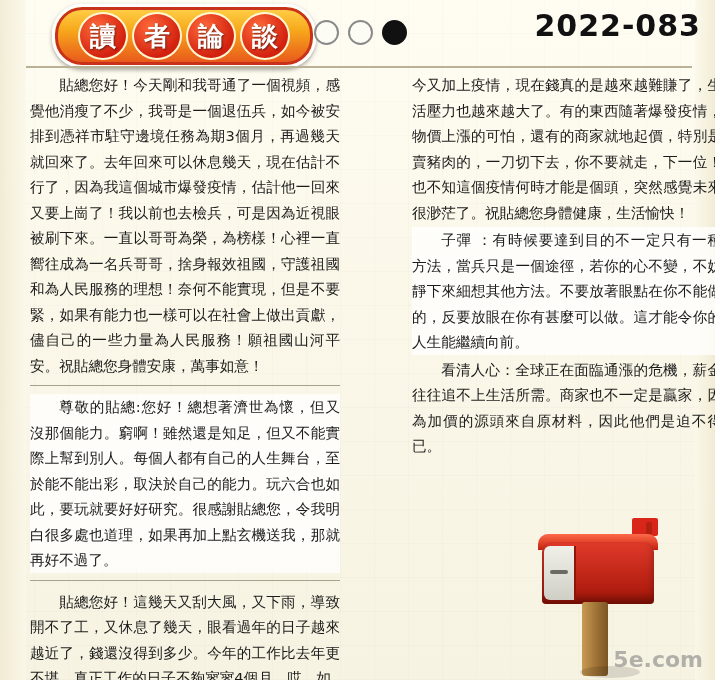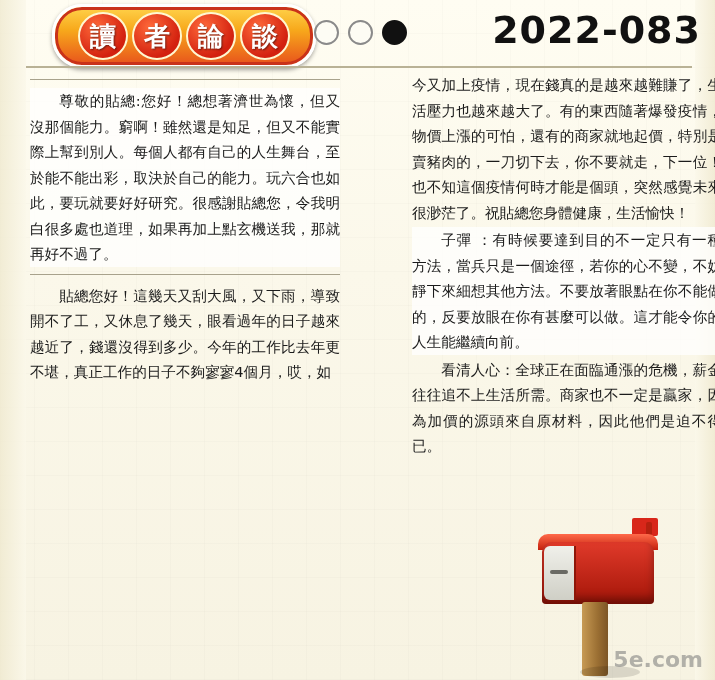--- a/index.html
+++ b/index.html
@@ -49,21 +49,21 @@
     font-family:"DejaVu Sans","Liberation Sans",sans-serif;
     text-shadow:1px 1px 2px rgba(0,0,0,.5);
   }
   .dots{
     position:absolute;left:314px;top:20px;display:flex;gap:9px;align-items:center;
   }
   .dot{width:21px;height:21px;border-radius:50%;border:2px solid #8a8a8a;background:#fdfcf4;}
   .dot.filled{background:#111;border-color:#111;}
   .issue{
     position:absolute;right:14px;top:8px;
-    font-size:38px;font-weight:bold;color:#111;
+    font-size:30px;font-weight:bold;color:#111;
     letter-spacing:1px;
     font-family:"DejaVu Sans","Liberation Sans",sans-serif;
   }
   .hr-top{
     position:absolute;left:26px;top:66px;width:666px;height:2px;background:#b9b296;
   }
   
   .col{
     position:absolute;top:72px;width:310px;
     font-size:14.6px;line-height:25.5px;color:#1b1b1b;
@@ -140,20 +140,21 @@
   <div class="dots">
     <span class="dot"></span>
     <span class="dot"></span>
     <span class="dot filled"></span>
   </div>
   <div class="issue">2022-083</div>
 </div>
 <div class="hr-top"></div>
 
 <div class="col col-left">
+  <p class="para indent">貼總您好！今天剛和我哥通了一個視頻，感覺他消瘦了不少，我哥是一個退伍兵，如今被安排到憑祥市駐守邊境任務為期3個月，再過幾天就回來了。去年回來可以休息幾天，現在估計不行了，因為我這個城市爆發疫情，估計他一回來又要上崗了！我以前也去檢兵，可是因為近視眼被刷下來。一直以哥哥為榮，為榜樣！心裡一直嚮往成為一名兵哥哥，捨身報效祖國，守護祖國和為人民服務的理想！奈何不能實現，但是不要緊，如果有能力也一樣可以在社會上做出貢獻，儘自己的一些力量為人民服務！願祖國山河平安。祝貼總您身體安康，萬事如意！</p>
   <div class="sep"></div>
   <p class="para indent hl">尊敬的貼總:您好！總想著濟世為懷，但又沒那個能力。窮啊！雖然還是知足，但又不能實際上幫到別人。每個人都有自己的人生舞台，至於能不能出彩，取決於自己的能力。玩六合也如此，要玩就要好好研究。很感謝貼總您，令我明白很多處也道理，如果再加上點玄機送我，那就再好不過了。</p>
   <div class="sep"></div>
   <p class="para indent">貼總您好！這幾天又刮大風，又下雨，導致開不了工，又休息了幾天，眼看過年的日子越來越近了，錢還沒得到多少。今年的工作比去年更不堪，真正工作的日子不夠寥寥4個月，哎，如</p>
 </div>
 
 <div class="col col-right">
   <p class="para">今又加上疫情，現在錢真的是越來越難賺了，生活壓力也越來越大了。有的東西隨著爆發疫情，物價上漲的可怕，還有的商家就地起價，特別是賣豬肉的，一刀切下去，你不要就走，下一位！也不知這個疫情何時才能是個頭，突然感覺未來很渺茫了。祝貼總您身體健康，生活愉快！</p>
   <p class="para indent hl">子彈 ：有時候要達到目的不一定只有一種方法，當兵只是一個途徑，若你的心不變，不妨靜下來細想其他方法。不要放著眼點在你不能做的，反要放眼在你有甚麼可以做。這才能令你的人生能繼續向前。</p>
   <p class="para indent">看清人心：全球正在面臨通漲的危機，薪金往往追不上生活所需。商家也不一定是贏家，因為加價的源頭來自原材料，因此他們是迫不得已。</p>

